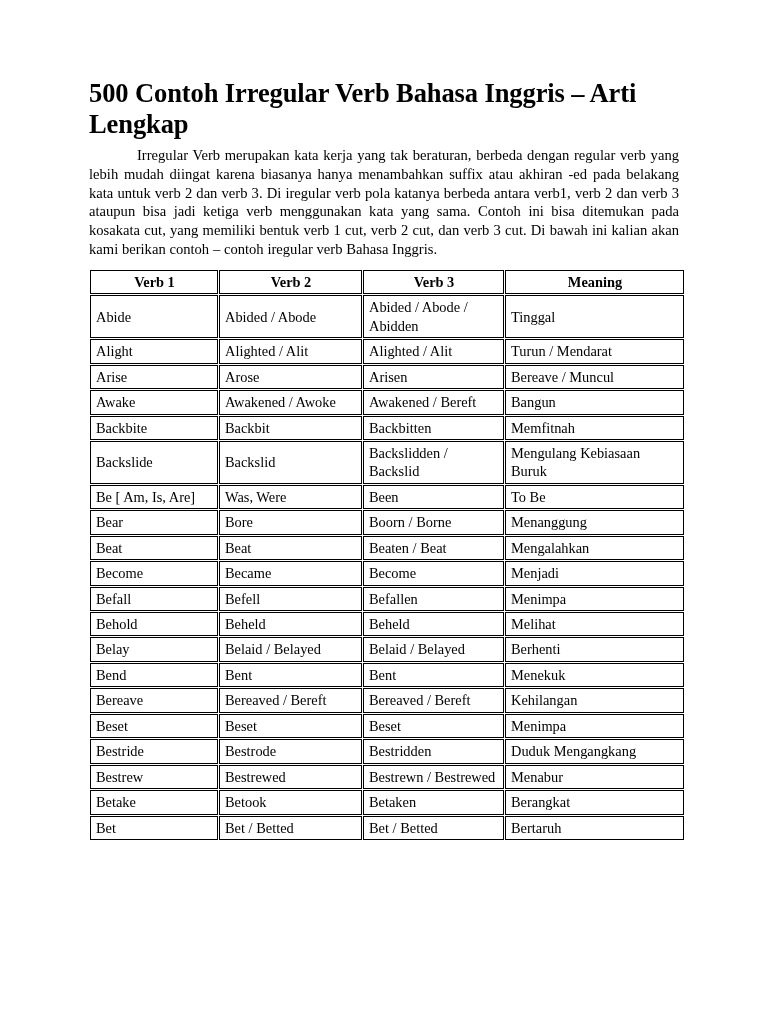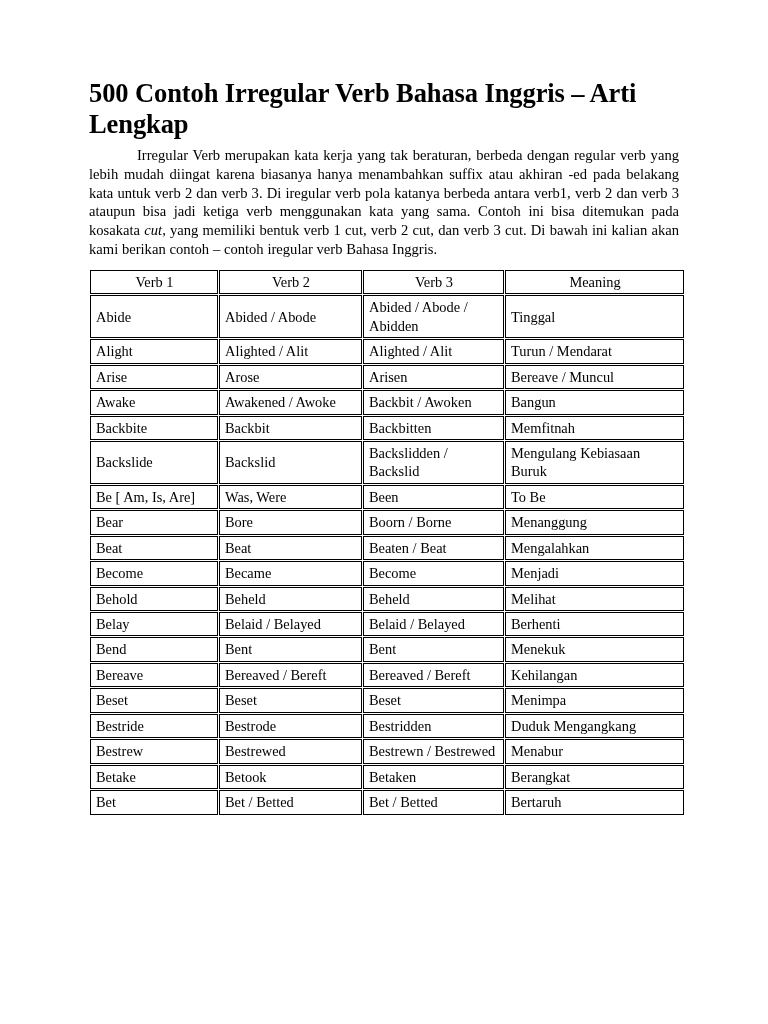--- a/index.html
+++ b/index.html
@@ -31,21 +31,20 @@
   }
   .intro-paragraph {
     font-size: 14.6px;
     line-height: 1.29;
     text-align: justify;
     text-indent: 48px;
     margin: 0 0 10px 0;
     word-spacing: 0.1px;
   }
   .intro-paragraph .it {
-    font-style: italic;
   }
   table.verb-table {
     border-collapse: separate;
     border-spacing: 1px;
     width: 591px;
     table-layout: fixed;
     font-size: 14.4px;
     margin: 0;
   }
   table.verb-table col.c1 { width: 128px; }
@@ -55,21 +54,21 @@
   table.verb-table th,
   table.verb-table td {
     border: 1px solid #000000;
     padding: 2px 4px 2px 5px;
     vertical-align: middle;
     line-height: 1.28;
     box-sizing: border-box;
   }
   table.verb-table th {
     text-align: center;
-    font-weight: normal;
+    font-weight: bold;
     height: 21px;
   }
   table.verb-table td {
     text-align: left;
     height: 21px;
   }
 </style>
 </head>
 <body>
 
@@ -109,21 +108,21 @@
         </tr>
         <tr>
           <td>Arise</td>
           <td>Arose</td>
           <td>Arisen</td>
           <td>Bereave / Muncul</td>
         </tr>
         <tr>
           <td>Awake</td>
           <td>Awakened / Awoke</td>
-          <td>Backbit / Awoken</td>
+          <td>Awakened / Bereft</td>
           <td>Bangun</td>
         </tr>
         <tr>
           <td>Backbite</td>
           <td>Backbit</td>
           <td>Backbitten</td>
           <td>Memfitnah</td>
         </tr>
         <tr>
           <td>Backslide</td>
@@ -149,20 +148,26 @@
           <td>Beaten / Beat</td>
           <td>Mengalahkan</td>
         </tr>
         <tr>
           <td>Become</td>
           <td>Became</td>
           <td>Become</td>
           <td>Menjadi</td>
         </tr>
         <tr>
+          <td>Befall</td>
+          <td>Befell</td>
+          <td>Befallen</td>
+          <td>Menimpa</td>
+        </tr>
+        <tr>
           <td>Behold</td>
           <td>Beheld</td>
           <td>Beheld</td>
           <td>Melihat</td>
         </tr>
         <tr>
           <td>Belay</td>
           <td>Belaid / Belayed</td>
           <td>Belaid / Belayed</td>
           <td>Berhenti</td>

